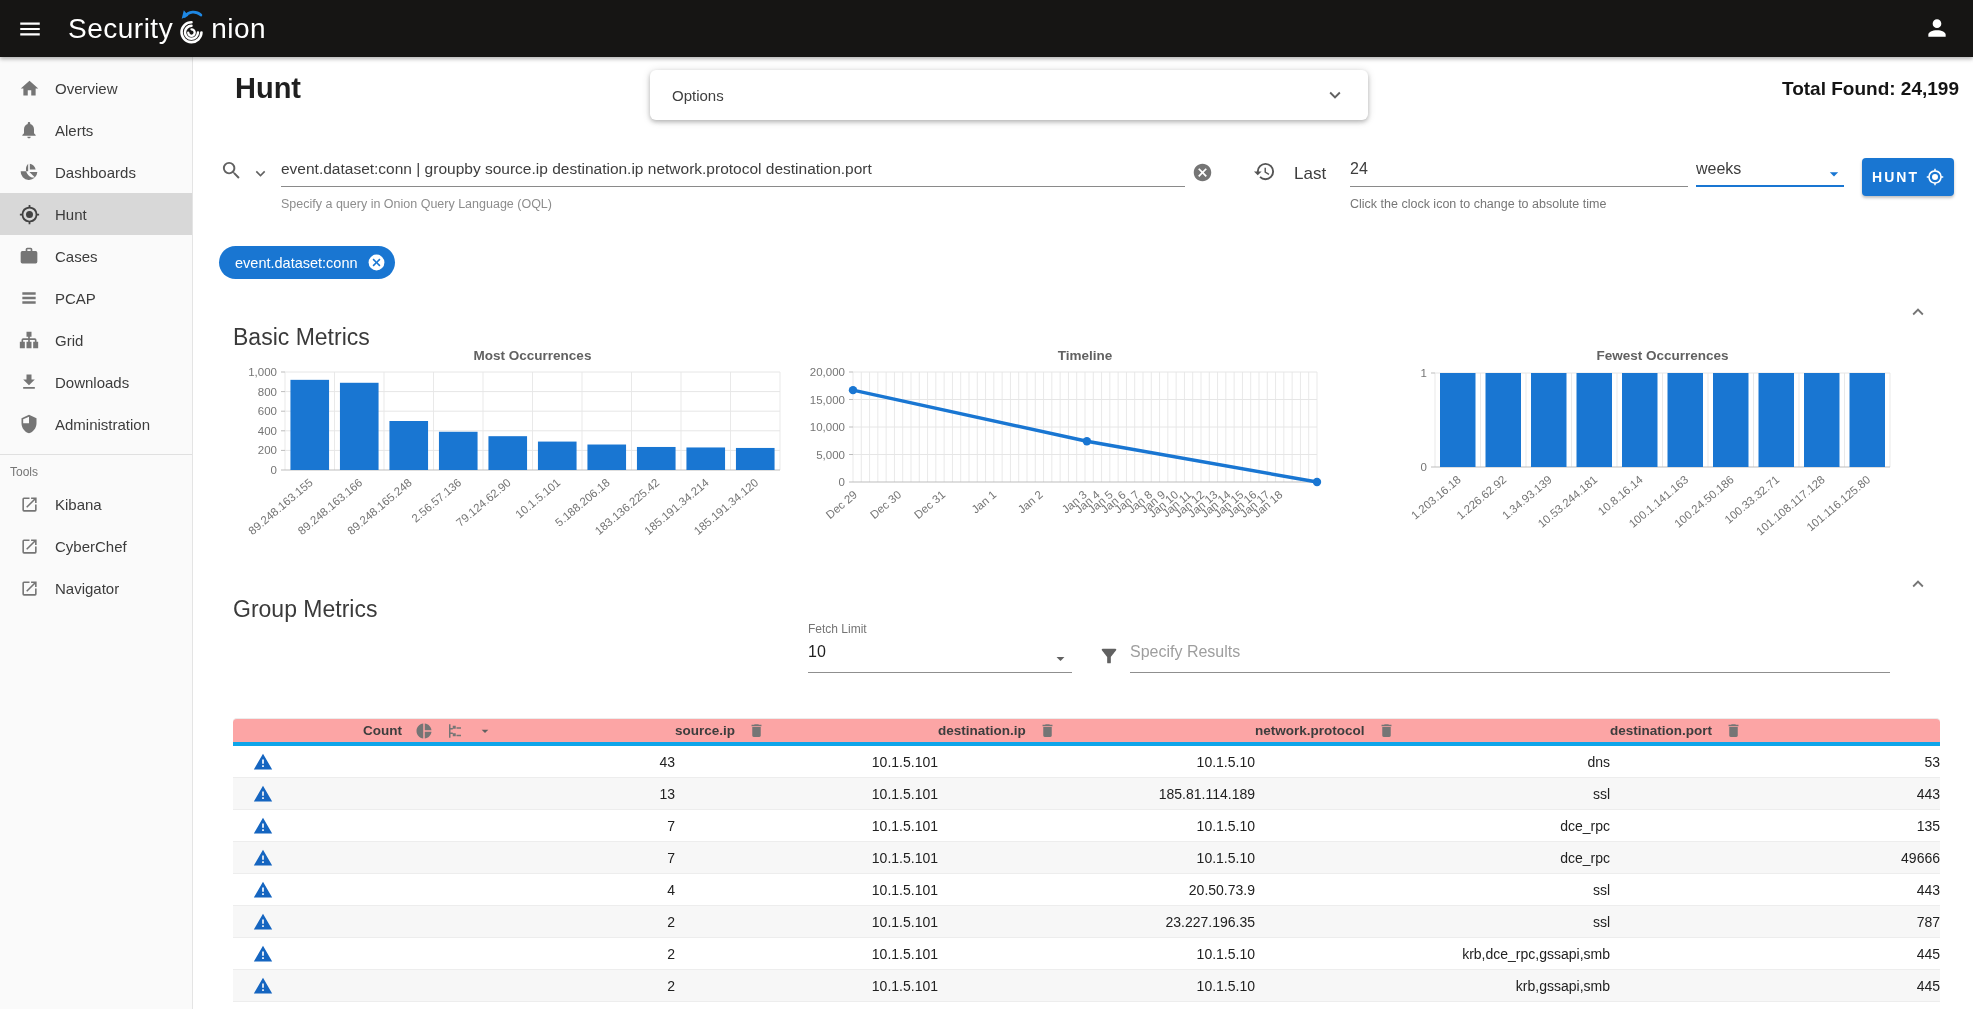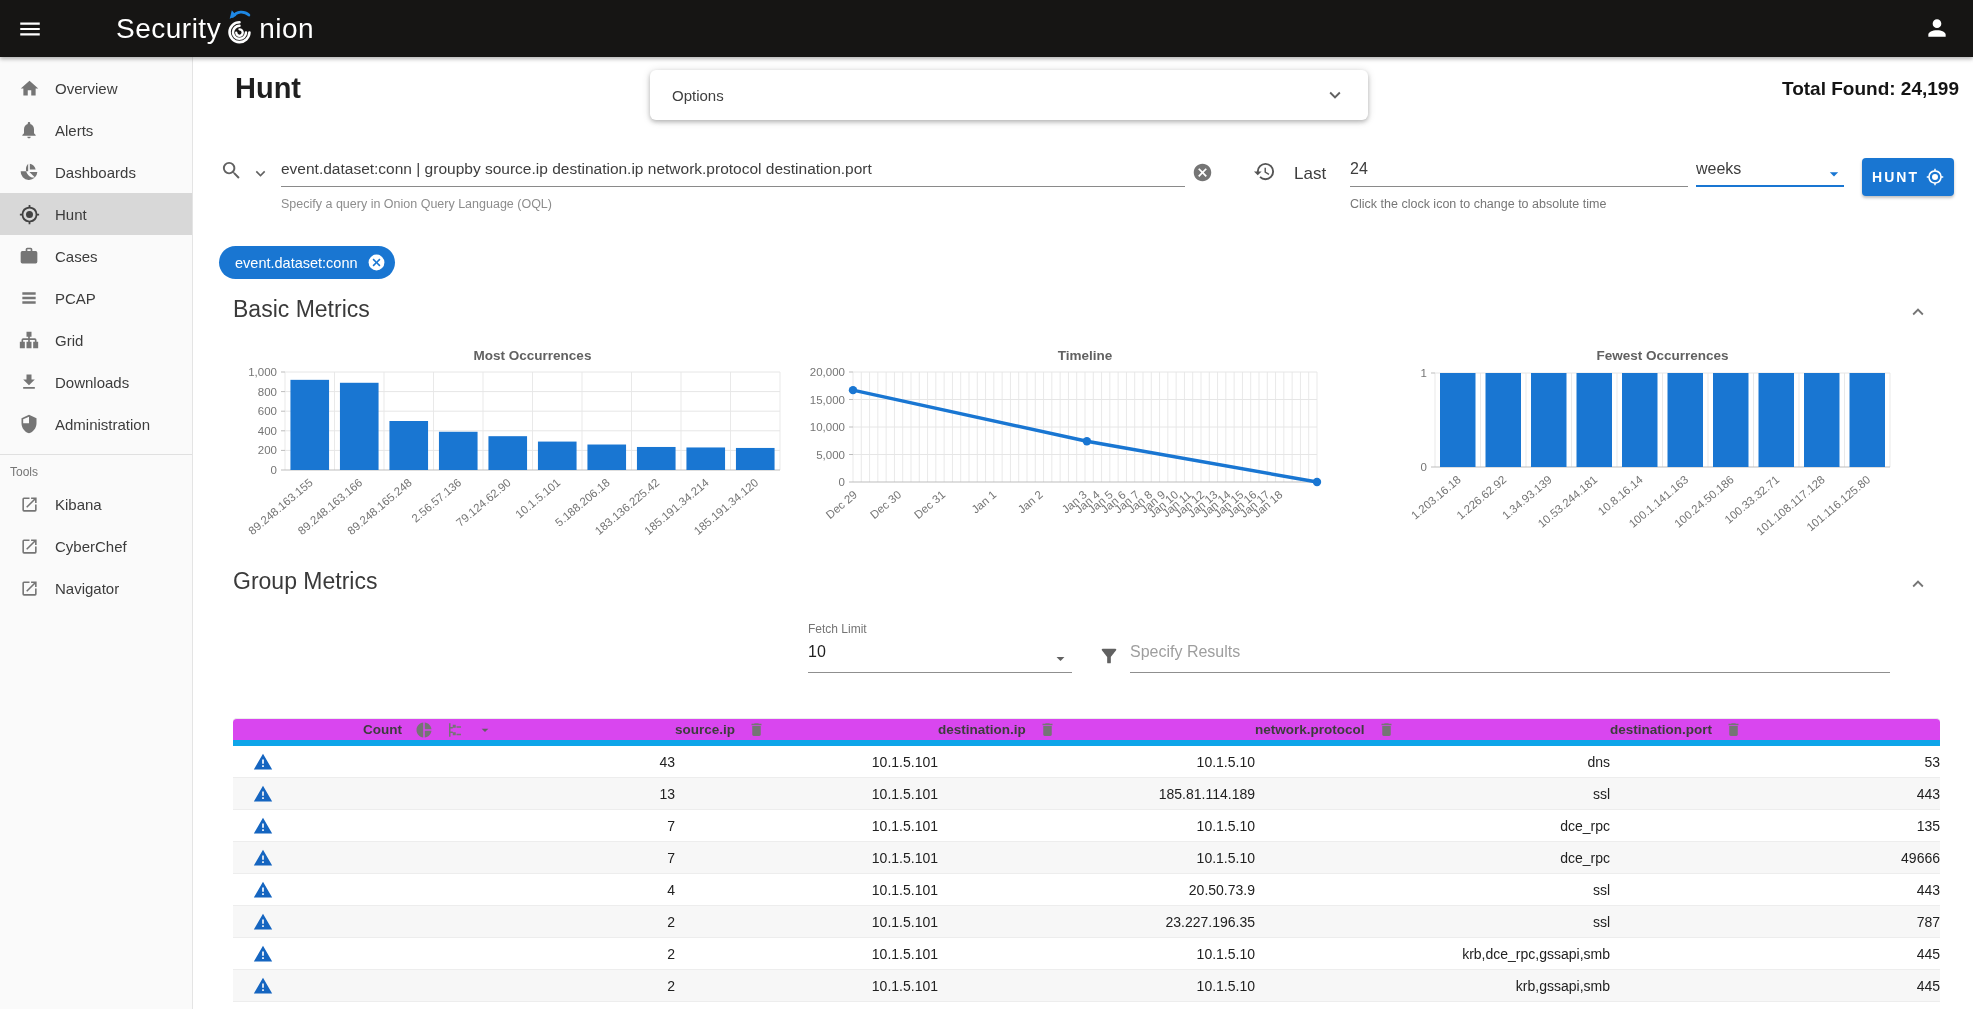--- a/index.html
+++ b/index.html
@@ -2,21 +2,21 @@
 <html><head>
 <meta charset="utf-8">
 <style>
   * { box-sizing: border-box; margin: 0; padding: 0; }
   html,body { width:1973px; height:1009px; overflow:hidden; }
   body { font-family: "Liberation Sans", "DejaVu Sans", sans-serif; background:#fff; }
   #app { position:relative; width:1973px; height:1009px; background:#fff; }
 
   
   .topbar { position:absolute; left:0; top:0; width:1973px; height:57px; background:#161514;
-            display:flex; align-items:center; box-shadow:0 2px 4px rgba(0,0,0,.3); z-index:30;gap:48px; }
+            display:flex; align-items:center; box-shadow:0 2px 4px rgba(0,0,0,.3); z-index:30; }
   .hamburger { width:48px; height:48px; margin-left:6px; display:flex; align-items:center; justify-content:center; cursor:pointer; }
   .logo { display:flex; align-items:center; color:#fff; font-size:28px; font-weight:400; letter-spacing:.5px; margin-left:14px; }
   .logo svg { margin:0 1px; }
   .account-btn { position:absolute; right:16px; top:8px; width:40px; height:40px; display:flex; align-items:center; justify-content:center; }
 
   
   .sidebar { position:absolute; left:0; top:57px; width:193px; height:952px; background:#fafafa; border-right:1px solid #e4e4e4; }
   .side-item { height:42px; display:flex; align-items:center; padding-left:18px; cursor:pointer; }
   .side-item .side-icon { width:22px; height:22px; margin-right:15px; display:flex; align-items:center; justify-content:center; }
   .side-item .side-label { font-size:15px; color:#3c3c3c; }
@@ -46,35 +46,35 @@
   .hunt-btn { position:absolute; left:1862px; top:158px; width:92px; height:38px; background:#1976d2; border:none; border-radius:4px;
               color:#fff; font-family:inherit; font-size:14px; font-weight:600; letter-spacing:2px; display:flex; align-items:center;
               justify-content:center; gap:7px; cursor:pointer; box-shadow:0 2px 3px rgba(0,0,0,.25); }
 
   
   .chip { position:absolute; left:219px; top:246px; height:33px; background:#1976d2; border-radius:17px; display:flex;
           align-items:center; padding:0 9px 0 16px; gap:9px; cursor:pointer; }
   .chip-label { color:#fff; font-size:14.5px; }
 
   
-  .section-title { position:absolute; font-size:23px; font-weight:400; color:#3a3a3a; }
+  .section-title { position:absolute; font-size:23px; font-weight:400; color:#3a3a3a;margin-top:28px; }
   .collapse-btn { position:absolute; width:24px; height:24px; display:flex; align-items:center; justify-content:center; cursor:pointer; }
 
   
   .fetch-label { position:absolute; left:808px; top:622px; font-size:12px; color:#757575; }
   .fetch-select { position:absolute; left:808px; top:643px; width:264px; height:30px; border-bottom:1px solid #8f8f8f;
                   font-size:16px; color:#1f1f1f; cursor:pointer; }
   .fetch-select svg { position:absolute; right:2px; top:6px; }
   .filter-input { position:absolute; left:1130px; top:643px; width:760px; height:30px; border-bottom:1px solid #8f8f8f;
                   font-size:16px; color:#9e9e9e; cursor:text; }
 
   
   .gtable { position:absolute; left:233px; top:718px; width:1707px; }
   .trow, .thead { display:grid; grid-template-columns:130px 312px 263px 317px 355px auto; align-items:center; }
-  .thead { height:28px; background:#d946ef; border-top:1px solid #ececec; border-bottom:6px solid #0ea5e9;
+  .thead { height:28px; background:#fca5a5; border-top:1px solid #ececec; border-bottom:4px solid #0ea5e9;
            border-radius:4px 4px 0 0; font-size:13.5px; font-weight:700; color:#3d3d3d; }
   .thead .hcell { display:flex; align-items:center; }
   .trow { height:32px; border-bottom:1px solid #ededed; font-size:14px; color:#212121; background:#fff; }
   .trow.striped { background:#f7f7f7; }
   .cell-icon { display:flex; align-items:center; padding-left:20px; }
   .tcell { cursor:pointer;text-align:right; }
   .hicon { margin-left:13px; display:inline-flex; cursor:pointer; }
 
   svg { display:block; }
 </style>

